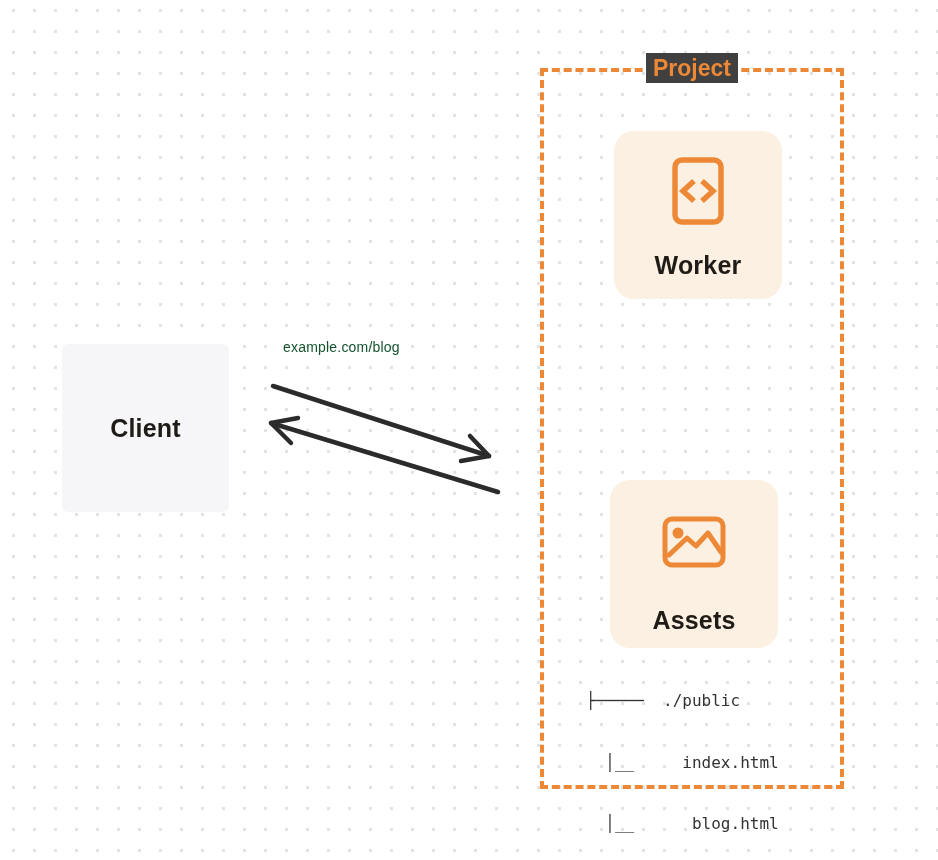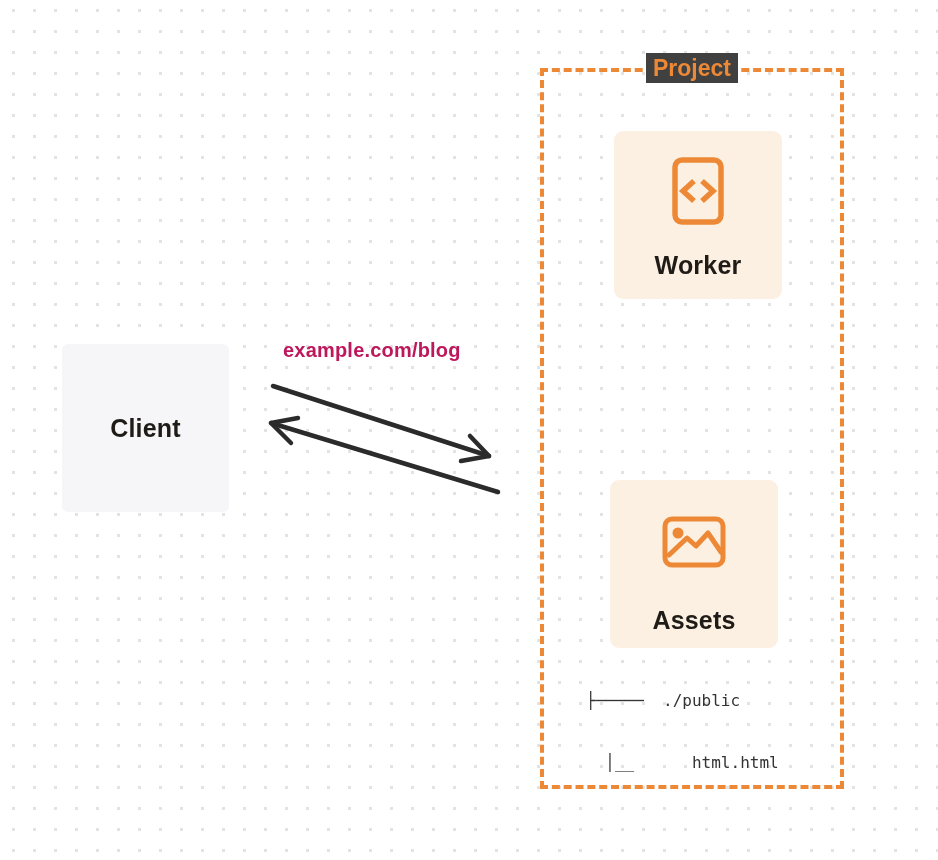--- a/index.html
+++ b/index.html
@@ -26,42 +26,42 @@
   
   .client-box{
     left:62px;top:344px;width:167px;height:168px;
     background:var(--client-gray);border-radius:6px;
     display:flex;align-items:center;justify-content:center;text-align:right;
   }
   .client-box .label{font-size:25px;font-weight:700;color:var(--ink);letter-spacing:.2px;}
 
   
   .url-label{
-    left:283px;top:339px;font-size:20px;font-weight:700;color:#be185d;letter-spacing:.2px;
+    left:283px;top:339px;font-size:14px;font-weight:400;color:#14532d;letter-spacing:.2px;
   }
 
   
   .arrows{left:0;top:0;width:938px;height:860px;pointer-events:none;}
   .arrow{stroke:var(--arrow-ink);stroke-width:4.5;fill:none;stroke-linecap:round;stroke-linejoin:round;}
 
   
   .project-box{
     left:540px;top:68px;width:304px;height:721px;
     border:4px dashed var(--accent-orange);
     box-sizing:border-box;
   }
   .project-label{
     position:absolute;top:-19px;left:50%;transform:translateX(-50%);
     font-size:23px;font-weight:700;color:var(--accent-orange);
     background:#404040;padding:0 7px;line-height:30px;white-space:nowrap;
   }
 
   
   .card{
-    position:absolute;width:168px;height:168px;border-radius:9px;
+    position:absolute;width:168px;height:168px;border-radius:20px;
     background:var(--card-cream);box-sizing:border-box;
     display:flex;flex-direction:column;align-items:center;
   }
   .worker-card{left:70px;top:59px;padding-top:26px;gap:26px;}
   .assets-card{left:66px;top:408px;padding-top:36px;gap:38px;}
   .card .label{font-size:25px;font-weight:700;color:var(--ink);letter-spacing:.2px;}
   .icon-stroke{stroke:var(--accent-orange);fill:none;}
   .icon-fill{fill:var(--accent-orange);}
 
   
@@ -109,15 +109,16 @@
       <rect class="icon-stroke" x="3" y="3" width="58" height="46" rx="7" stroke-width="5"></rect>
       <circle class="icon-fill" cx="16" cy="17" r="5.5"></circle>
       <path class="icon-stroke" d="M7 39 L25 22 L34 30 L46 17 L59 36" stroke-width="5" stroke-linecap="round" stroke-linejoin="round"></path>
     </svg>
     <span class="label">Assets</span>
   </div>
 </div>
 
 <div class="abs file-tree">
   <div>├─────  ./public</div>
-  <div>  │__      html.html</div>
+  <div>  │__     index.html</div>
+  <div>  │__      blog.html</div>
   
 </div>
 
 </body></html>

